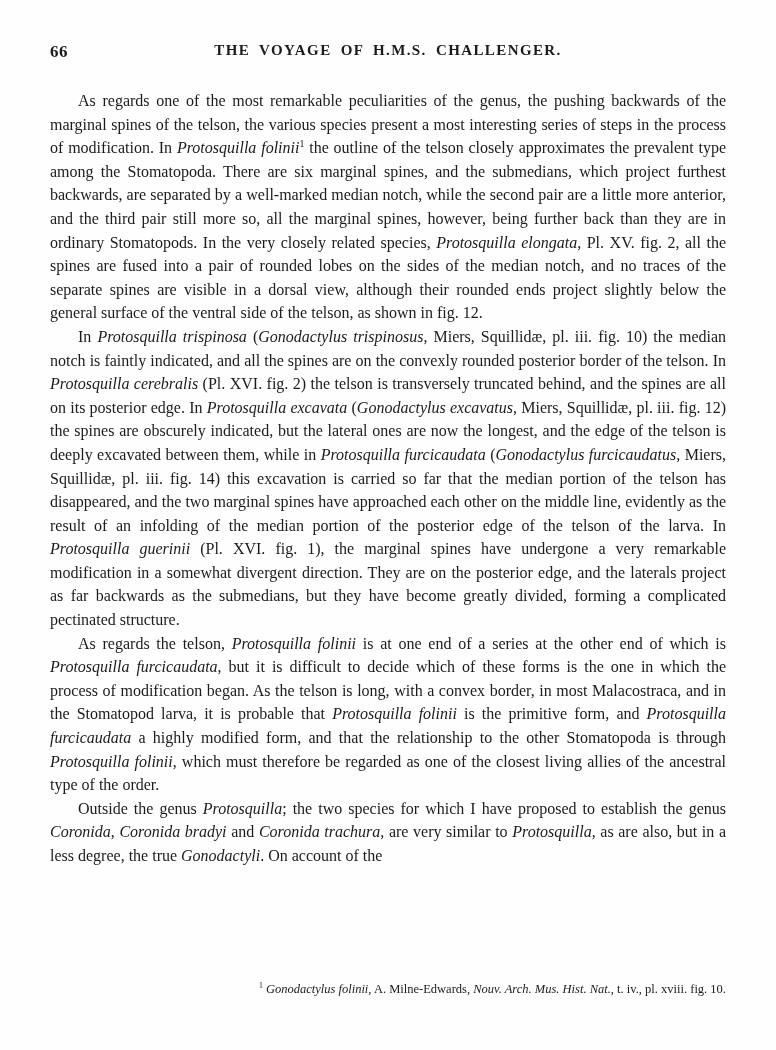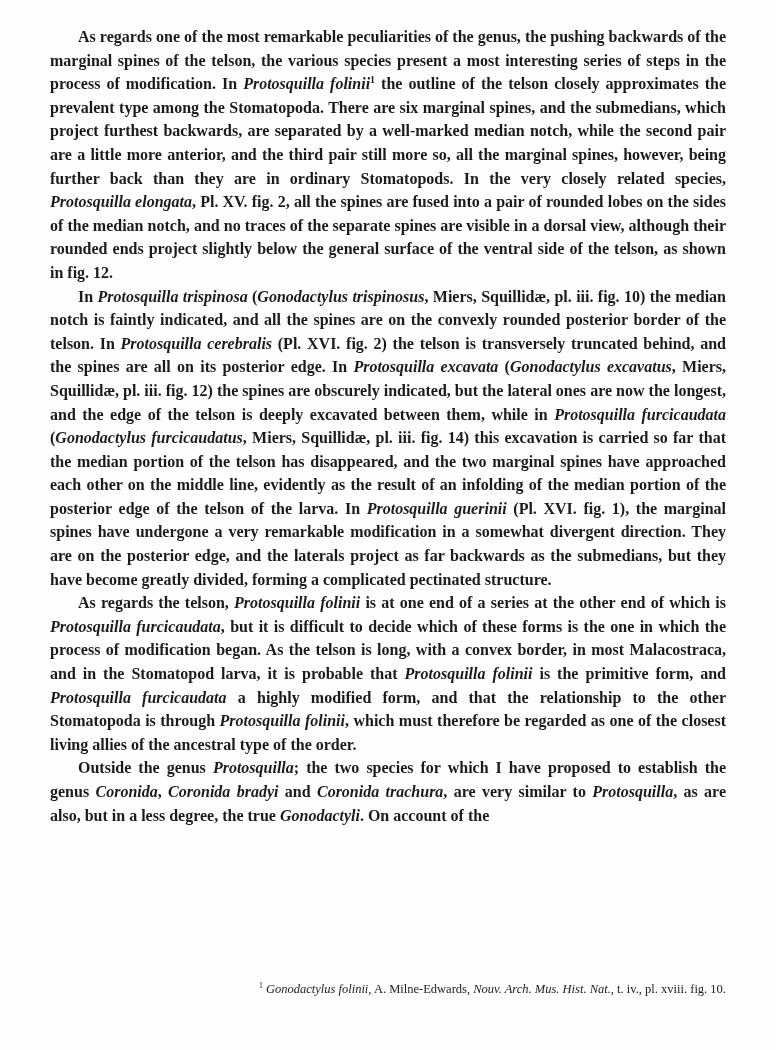--- a/index.html
+++ b/index.html
@@ -35,21 +35,20 @@
   .running-title {
     display: block;
     text-align: center;
     font-size: 15px;
     font-weight: bold;
     letter-spacing: 1.4px;
     word-spacing: 4px;
   }
   .page-body {
     margin-top: 25px;
-    font-weight: bold;
   }
   .para {
     margin: 0;
     font-size: 16px;
     line-height: 23.6px;
     text-align: justify;
     text-indent: 28px;
   }
   .para .it, .footnote .it {
     font-style: italic;
@@ -66,20 +65,24 @@
     top: 981px;
     text-align: right;
     font-size: 12.5px;
     line-height: 16px;
   }
 </style>
 </head>
 <body>
 
 <div class="page">
+  <header class="page-header">
+    <span class="page-number">66</span>
+    <span class="running-title">THE VOYAGE OF H.M.S. CHALLENGER.</span>
+  </header>
 
   <main class="page-body">
     <p class="para"><span>As regards one of the most remarkable peculiarities of the genus, the pushing backwards of the marginal spines of the telson, the various species present a most interesting series of steps in the process of modification. In </span><span class="it">Protosquilla folinii</span><sup>1</sup><span> the outline of the telson closely approximates the prevalent type among the Stomatopoda. There are six marginal spines, and the submedians, which project furthest backwards, are separated by a well-marked median notch, while the second pair are a little more anterior, and the third pair still more so, all the marginal spines, however, being further back than they are in ordinary Stomatopods. In the very closely related species, </span><span class="it">Protosquilla elongata</span><span>, Pl. XV. fig. 2, all the spines are fused into a pair of rounded lobes on the sides of the median notch, and no traces of the separate spines are visible in a dorsal view, although their rounded ends project slightly below the general surface of the ventral side of the telson, as shown in fig. 12.</span></p>
     <p class="para"><span>In </span><span class="it">Protosquilla trispinosa</span><span> (</span><span class="it">Gonodactylus trispinosus</span><span>, Miers, Squillidæ, pl. iii. fig. 10) the median notch is faintly indicated, and all the spines are on the convexly rounded posterior border of the telson. In </span><span class="it">Protosquilla cerebralis</span><span> (Pl. XVI. fig. 2) the telson is transversely truncated behind, and the spines are all on its posterior edge. In </span><span class="it">Protosquilla excavata</span><span> (</span><span class="it">Gonodactylus excavatus</span><span>, Miers, Squillidæ, pl. iii. fig. 12) the spines are obscurely indicated, but the lateral ones are now the longest, and the edge of the telson is deeply excavated between them, while in </span><span class="it">Protosquilla furcicaudata</span><span> (</span><span class="it">Gonodactylus furcicaudatus</span><span>, Miers, Squillidæ, pl. iii. fig. 14) this excavation is carried so far that the median portion of the telson has disappeared, and the two marginal spines have approached each other on the middle line, evidently as the result of an infolding of the median portion of the posterior edge of the telson of the larva. In </span><span class="it">Protosquilla guerinii</span><span> (Pl. XVI. fig. 1), the marginal spines have undergone a very remarkable modification in a somewhat divergent direction. They are on the posterior edge, and the laterals project as far backwards as the submedians, but they have become greatly divided, forming a complicated pectinated structure.</span></p>
     <p class="para"><span>As regards the telson, </span><span class="it">Protosquilla folinii</span><span> is at one end of a series at the other end of which is </span><span class="it">Protosquilla furcicaudata</span><span>, but it is difficult to decide which of these forms is the one in which the process of modification began. As the telson is long, with a convex border, in most Malacostraca, and in the Stomatopod larva, it is probable that </span><span class="it">Protosquilla folinii</span><span> is the primitive form, and </span><span class="it">Protosquilla furcicaudata</span><span> a highly modified form, and that the relationship to the other Stomatopoda is through </span><span class="it">Protosquilla folinii</span><span>, which must therefore be regarded as one of the closest living allies of the ancestral type of the order.</span></p>
     <p class="para"><span>Outside the genus </span><span class="it">Protosquilla</span><span>; the two species for which I have proposed to establish the genus </span><span class="it">Coronida</span><span>, </span><span class="it">Coronida bradyi</span><span> and </span><span class="it">Coronida trachura</span><span>, are very similar to </span><span class="it">Protosquilla</span><span>, as are also, but in a less degree, the true </span><span class="it">Gonodactyli</span><span>. On account of the</span></p>
   </main>
 
   <footer class="footnote"><sup>1</sup><span> </span><span class="it">Gonodactylus folinii</span><span>, A. Milne-Edwards, </span><span class="it">Nouv. Arch. Mus. Hist. Nat.</span><span>, t. iv., pl. xviii. fig. 10.</span></footer>
 </div>

